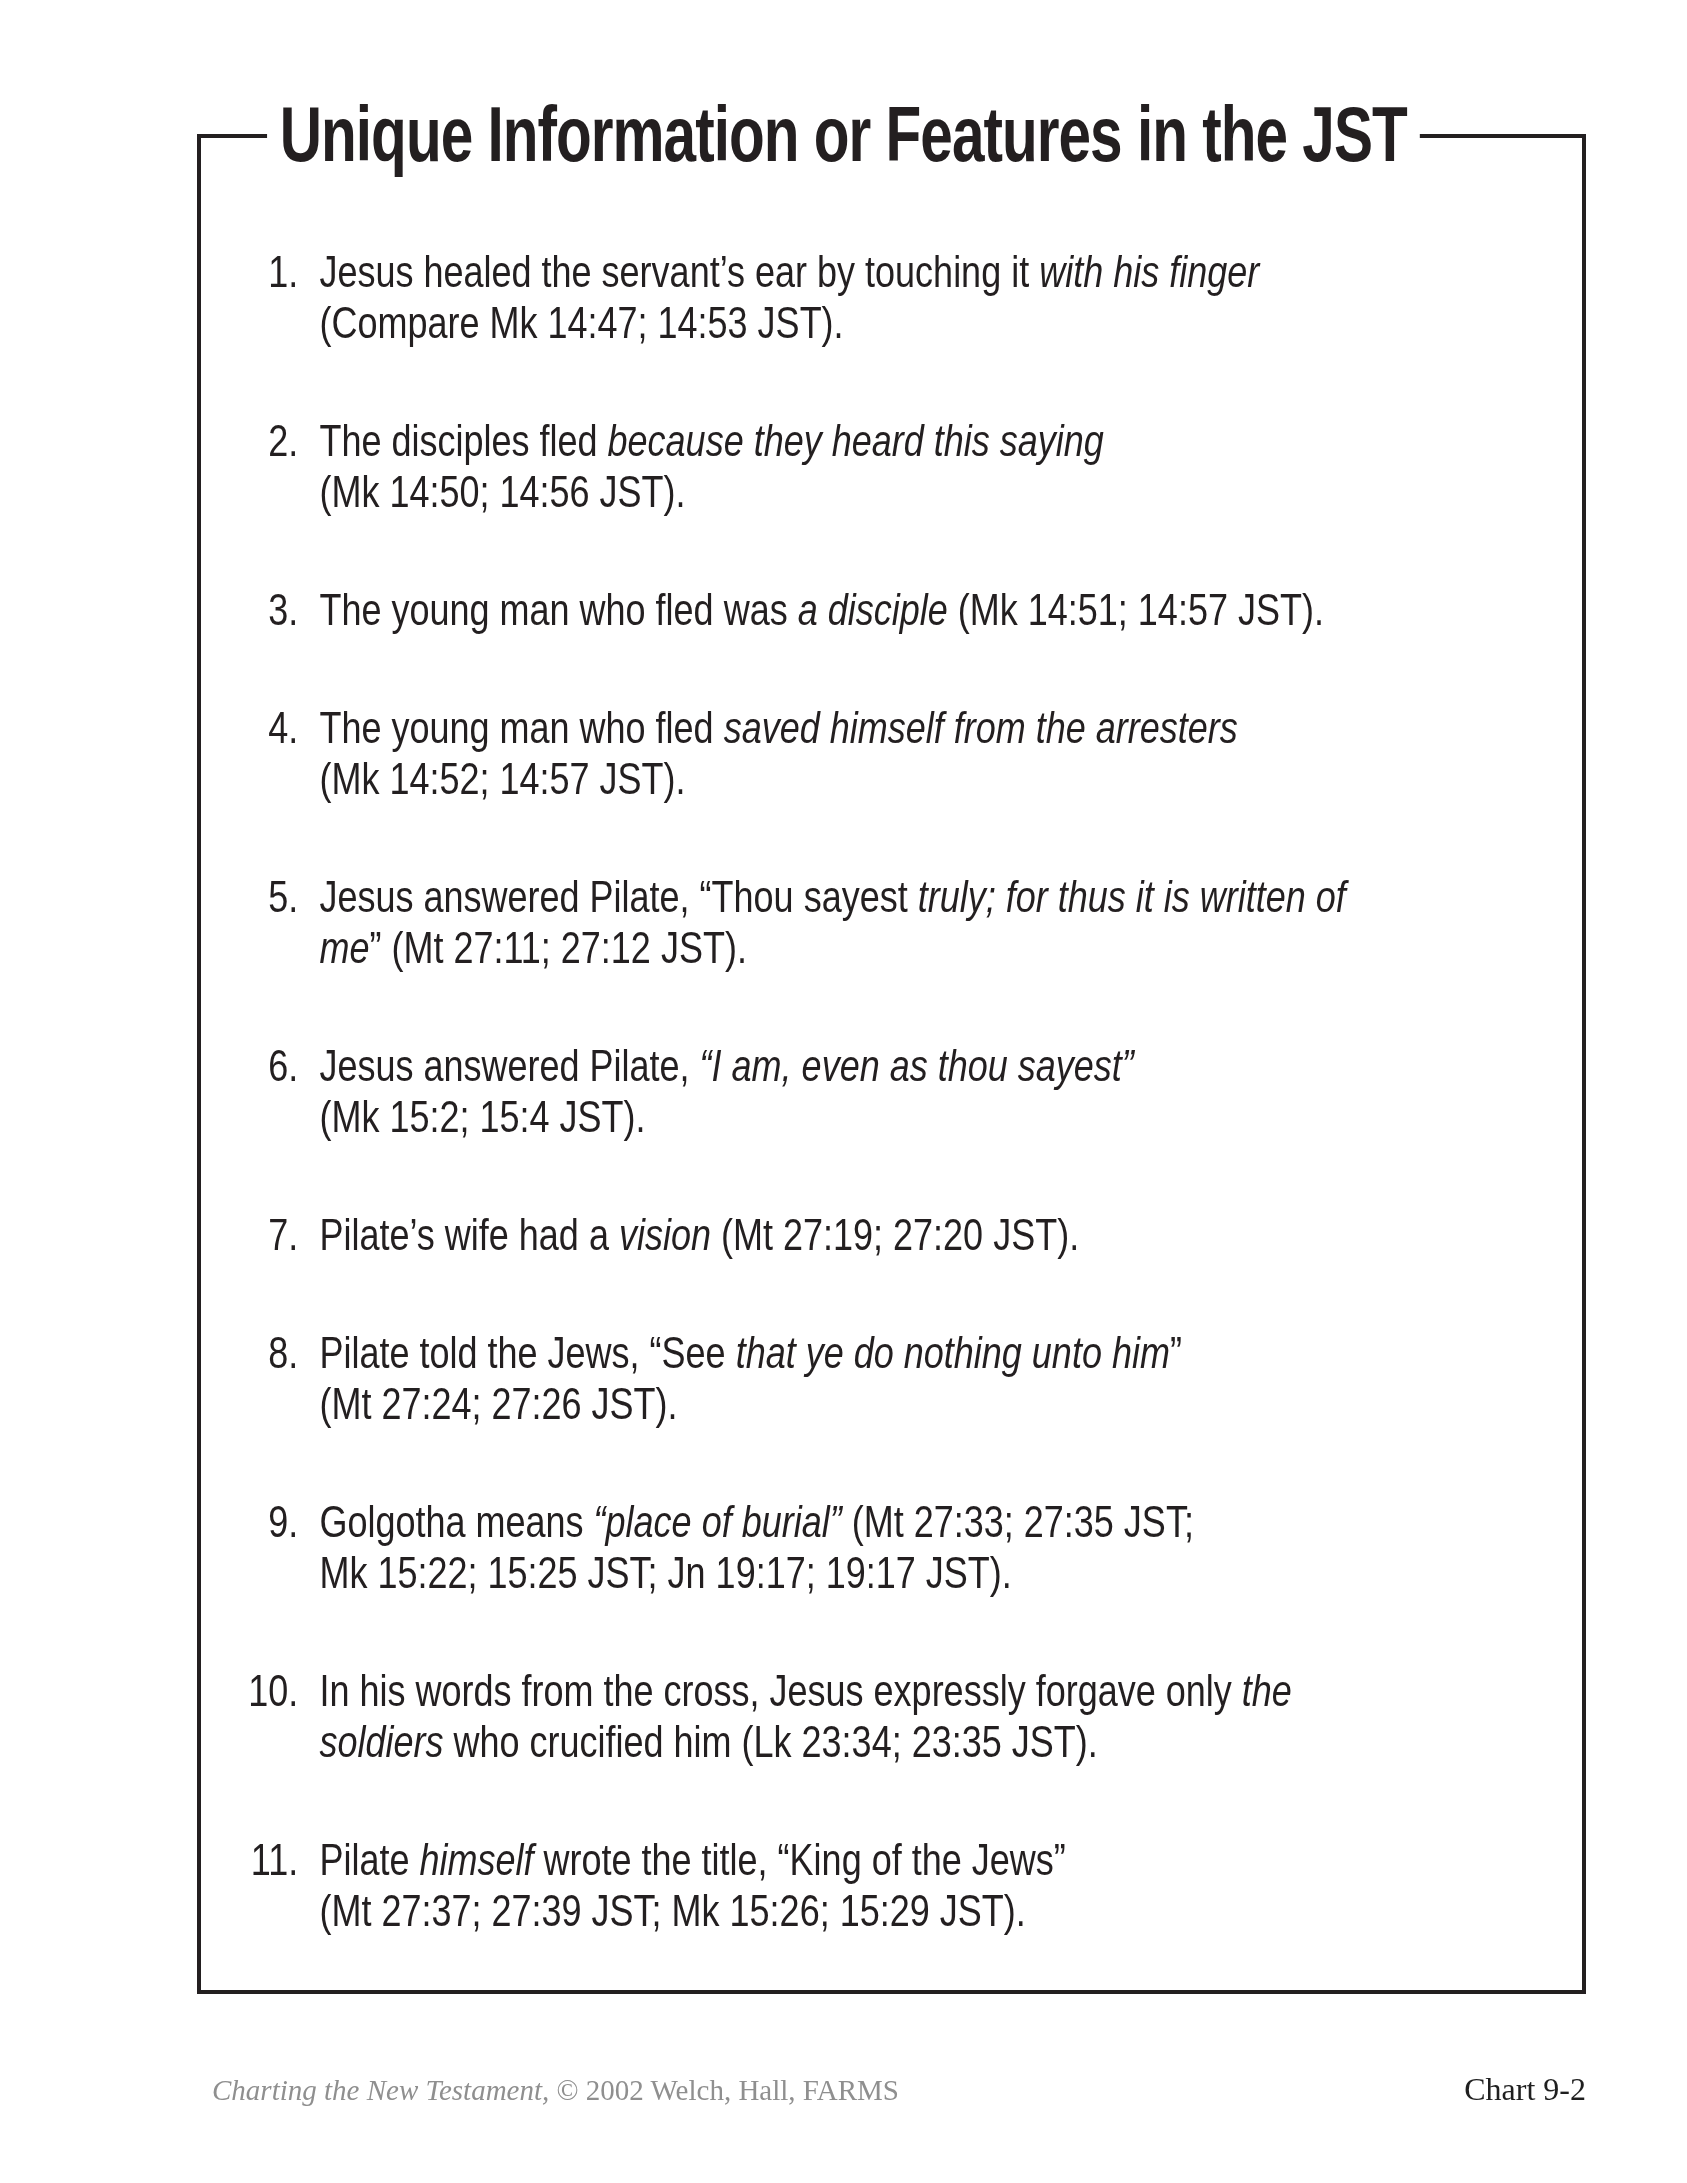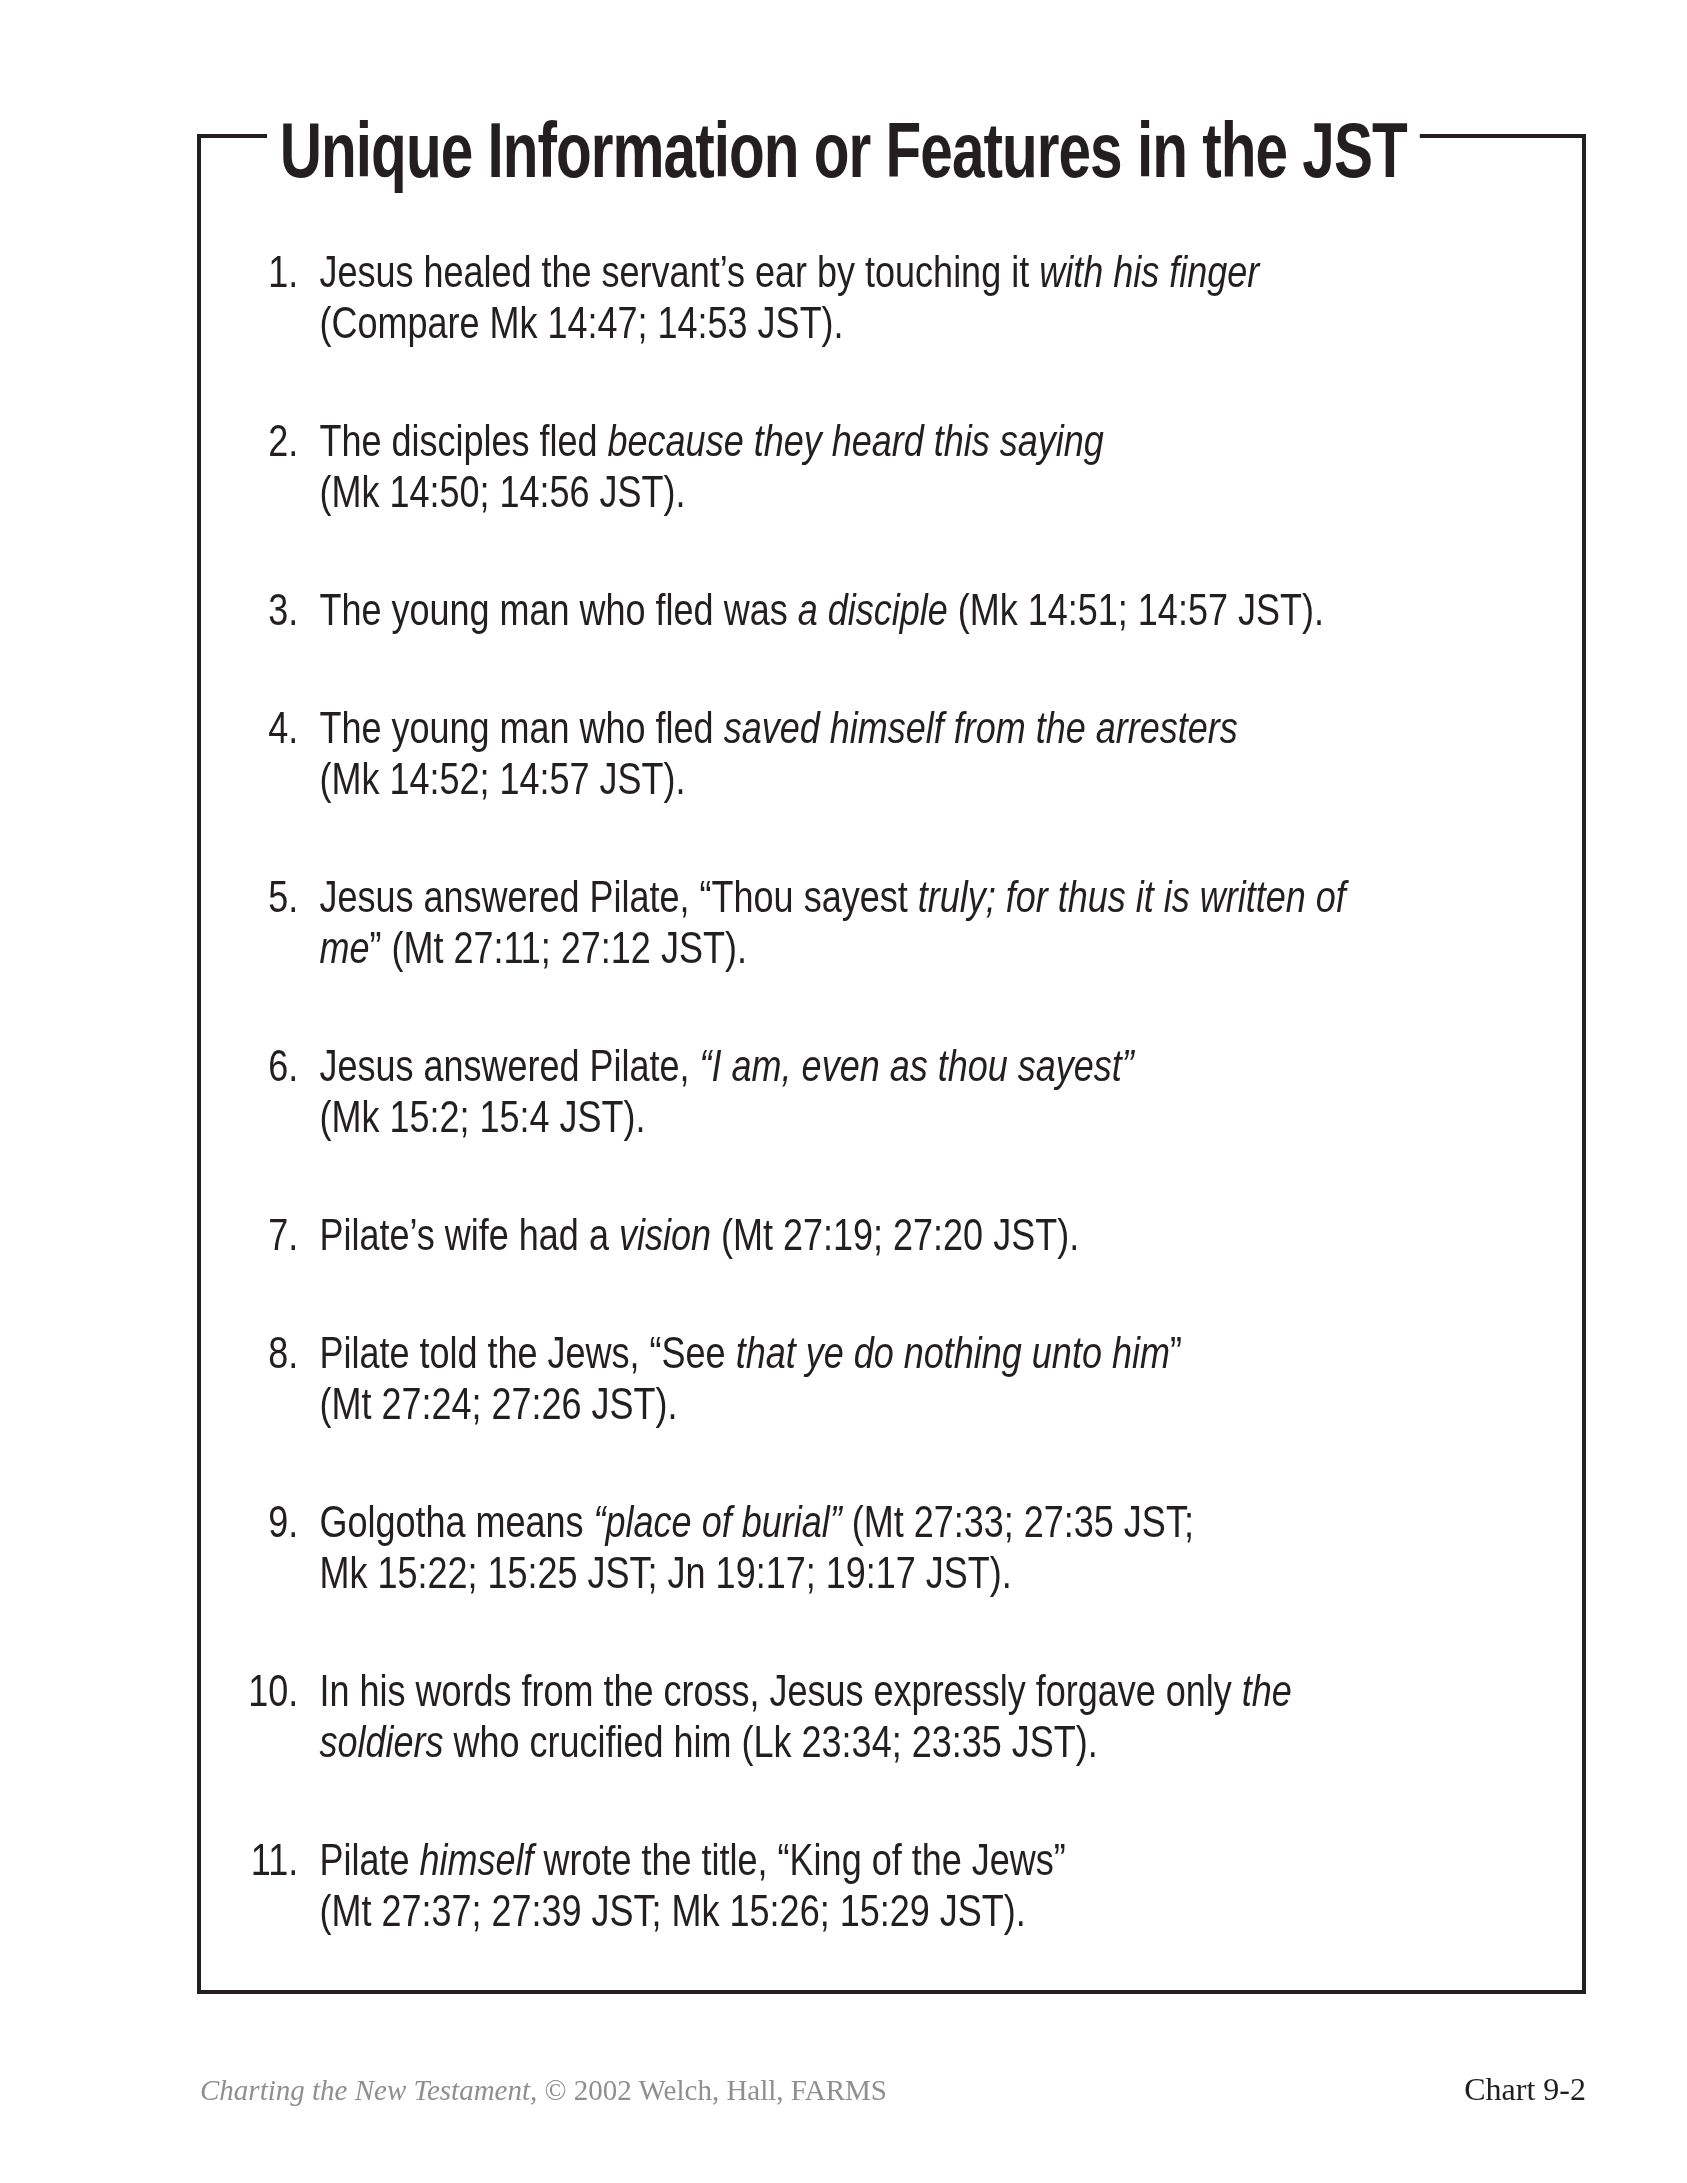--- a/index.html
+++ b/index.html
@@ -22,21 +22,21 @@
     position:absolute;
     left:197px;top:134px;
     width:1389px;height:1860px;
     border:4.6px solid var(--ink);
     box-sizing:border-box;
     background:transparent;
   }
   
   .title-band{
     position:absolute;
-    left:0;right:0;top:152px;
+    left:0;right:0;top:136px;
     text-align:center;
     pointer-events:none;
   }
   .page-title{
     display:inline-block;
     transform:translateY(-52%) scaleX(0.75);
     transform-origin:center;
     background:var(--paper);
     padding:0 17px;
     font-weight:700;
@@ -66,21 +66,21 @@
     flex:0 0 auto;
     width:79px;
     margin-right:26.5px;
     text-align:right;
   }
   .item-text{white-space:nowrap;}
   .item-text em{font-style:italic;}
   
   .footer-citation{
     position:absolute;
-    left:200px;top:2075px;
+    left:212px;top:2075px;
     font-family:"Liberation Serif",serif;
     font-size:29px;
     line-height:1.1;
     color:var(--footer-gray);
   }
   .footer-citation em{font-style:italic;}
   .footer-chart-number{
     position:absolute;
     right:101px;top:2072px;
     font-family:"Liberation Serif",serif;

